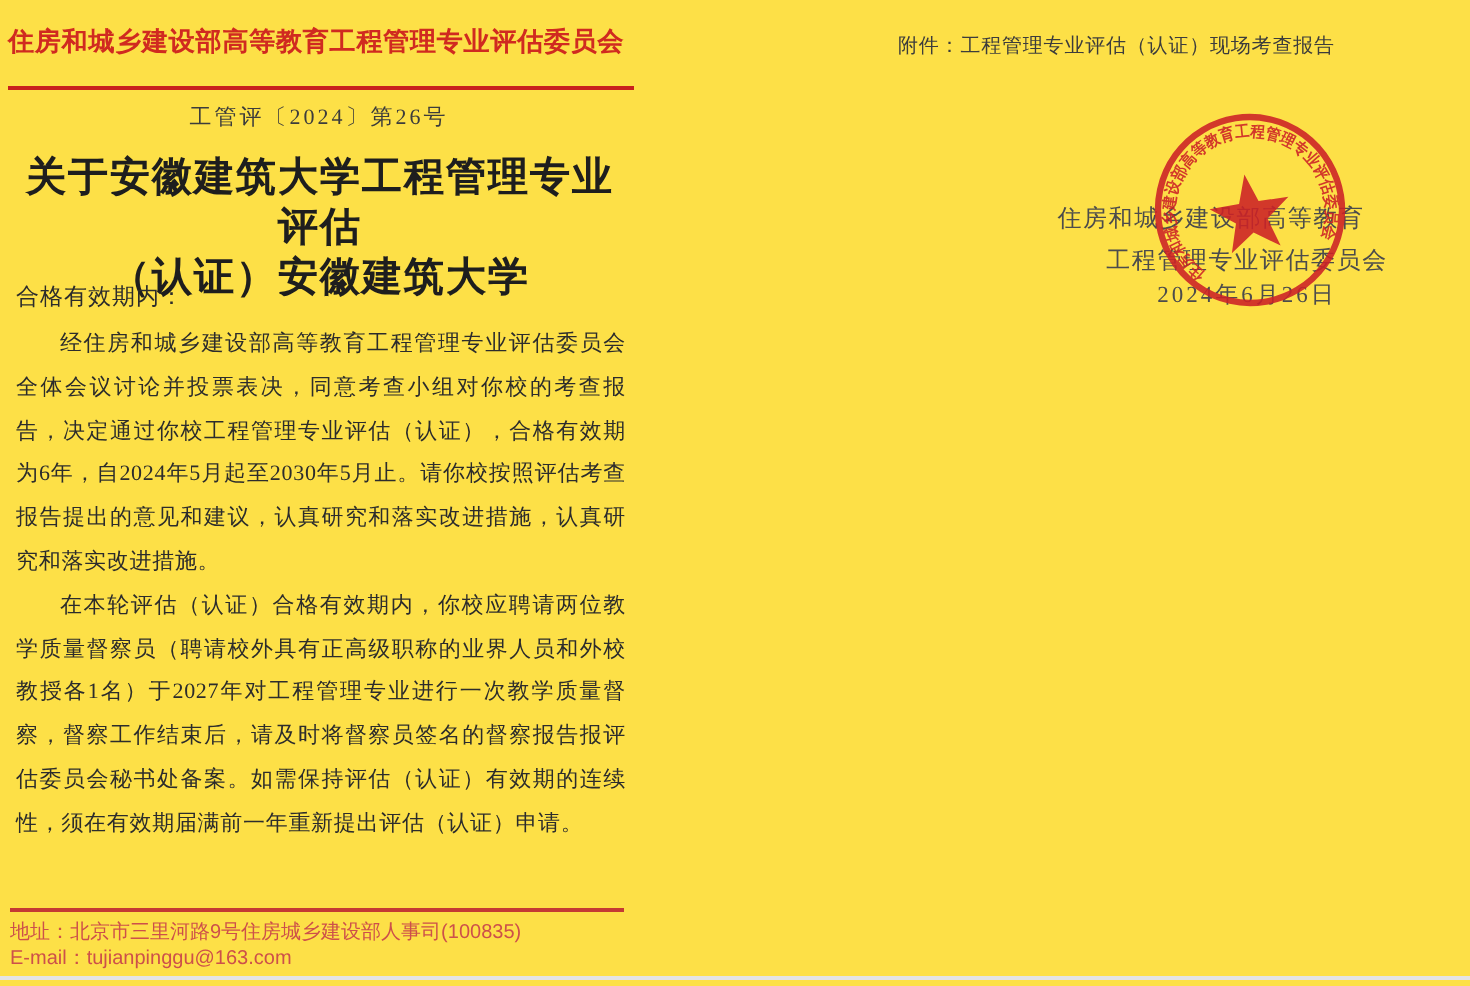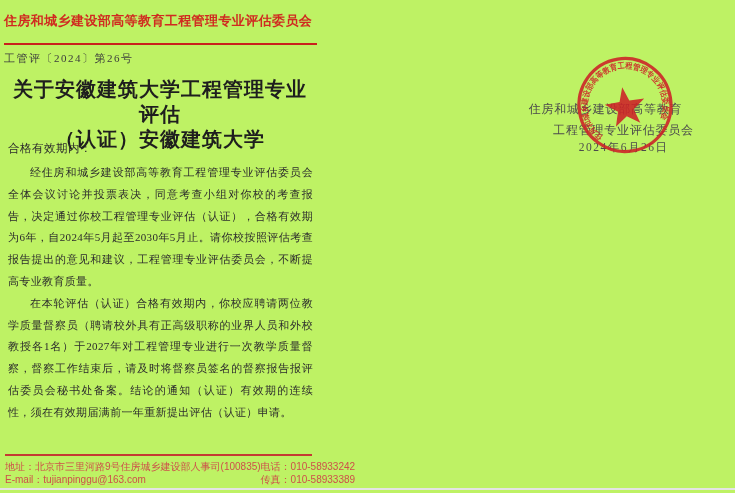--- a/index.html
+++ b/index.html
@@ -1,20 +1,20 @@
 <!DOCTYPE html>
 <html><head>
 <meta charset="utf-8">
 <style>
   html, body { margin: 0; padding: 0; background: #ffffff; }
   .canvas {
     position: relative;
     width: 735px;
     height: 493px;
-    background: #bef264;
+    background: #fde047;
     overflow: hidden;
     font-family: "Liberation Serif", serif;
   }
 
   
   .issuer-title {
     position: absolute;
     left: 4px; top: 4px; width: 312px;
     color: #d02a20;
     font-weight: bold;
@@ -24,21 +24,21 @@
     white-space: nowrap;
   }
   .header-rule {
     position: absolute;
     left: 4px; top: 43px; width: 313px; height: 2px;
     background: #c9201d;
   }
   .doc-number {
     position: absolute;
     left: 4px; top: 51px; width: 311px;
-    text-align: left;
+    text-align: center;
     font-size: 11px;
     letter-spacing: 1.5px;
     color: #3c3c3c;
     font-family: Liberation Serif, serif;
   }
   .doc-title {
     position: absolute;
     left: 4px; top: 77px; width: 312px;
     text-align: center;
     font-weight: bold;
@@ -136,36 +136,33 @@
   <div class="doc-number">工管评〔2024〕第26号</div>
 
   <div class="doc-title">
     <div>关于安徽建筑大学工程管理专业评估</div>
     <div>（认证）安徽建筑大学</div>
   </div>
 
   <div class="salutation">合格有效期内：</div>
 
   <div class="body-text">
-    <p>经住房和城乡建设部高等教育工程管理专业评估委员会全体会议讨论并投票表决，同意考查小组对你校的考查报告，决定通过你校工程管理专业评估（认证），合格有效期为6年，自2024年5月起至2030年5月止。请你校按照评估考查报告提出的意见和建议，工程管理专业评估委员会，不断提高专业教育质量。</p>
-    <p>在本轮评估（认证）合格有效期内，你校应聘请两位教学质量督察员（聘请校外具有正高级职称的业界人员和外校教授各1名）于2027年对工程管理专业进行一次教学质量督察，督察工作结束后，请及时将督察员签名的督察报告报评估委员会秘书处备案。结论的通知（认证）有效期的连续性，须在有效期届满前一年重新提出评估（认证）申请。</p>
+    <p>经住房和城乡建设部高等教育工程管理专业评估委员会全体会议讨论并投票表决，同意考查小组对你校的考查报告，决定通过你校工程管理专业评估（认证），合格有效期为6年，自2024年5月起至2030年5月止。请你校按照评估考查报告提出的意见和建议，认真研究和落实改进措施，认真研究和落实改进措施。</p>
+    <p>在本轮评估（认证）合格有效期内，你校应聘请两位教学质量督察员（聘请校外具有正高级职称的业界人员和外校教授各1名）于2027年对工程管理专业进行一次教学质量督察，督察工作结束后，请及时将督察员签名的督察报告报评估委员会秘书处备案。如需保持评估（认证）有效期的连续性，须在有效期届满前一年重新提出评估（认证）申请。</p>
   </div>
 
   <div class="footer-rule"></div>
   <div class="page-footer">
     <div class="col">
       <div>地址：北京市三里河路9号住房城乡建设部人事司(100835)</div>
       <div>E-mail：tujianpinggu@163.com</div>
     </div>
-    <div class="col">
-      <div>电话：010-58933242</div>
-      <div>传真：010-58933389</div>
-    </div>
   </div>
 
+  <div class="attachment-note">附件：工程管理专业评估（认证）现场考查报告</div>
 
   <div class="sig-line1">住房和城乡建设部高等教育</div>
   <div class="sig-line2">工程管理专业评估委员会</div>
   <div class="sig-date">2024年6月26日</div>
 
   <svg class="seal" viewBox="0 0 100 100">
     <defs>
       <path id="sealArc" d="M 23,78 A 38,38 0 1 1 77,78" fill="none"></path>
     </defs>
     <ellipse cx="50" cy="50" rx="46" ry="46.5" fill="none" stroke="#cd2127" stroke-width="3.2"></ellipse>

